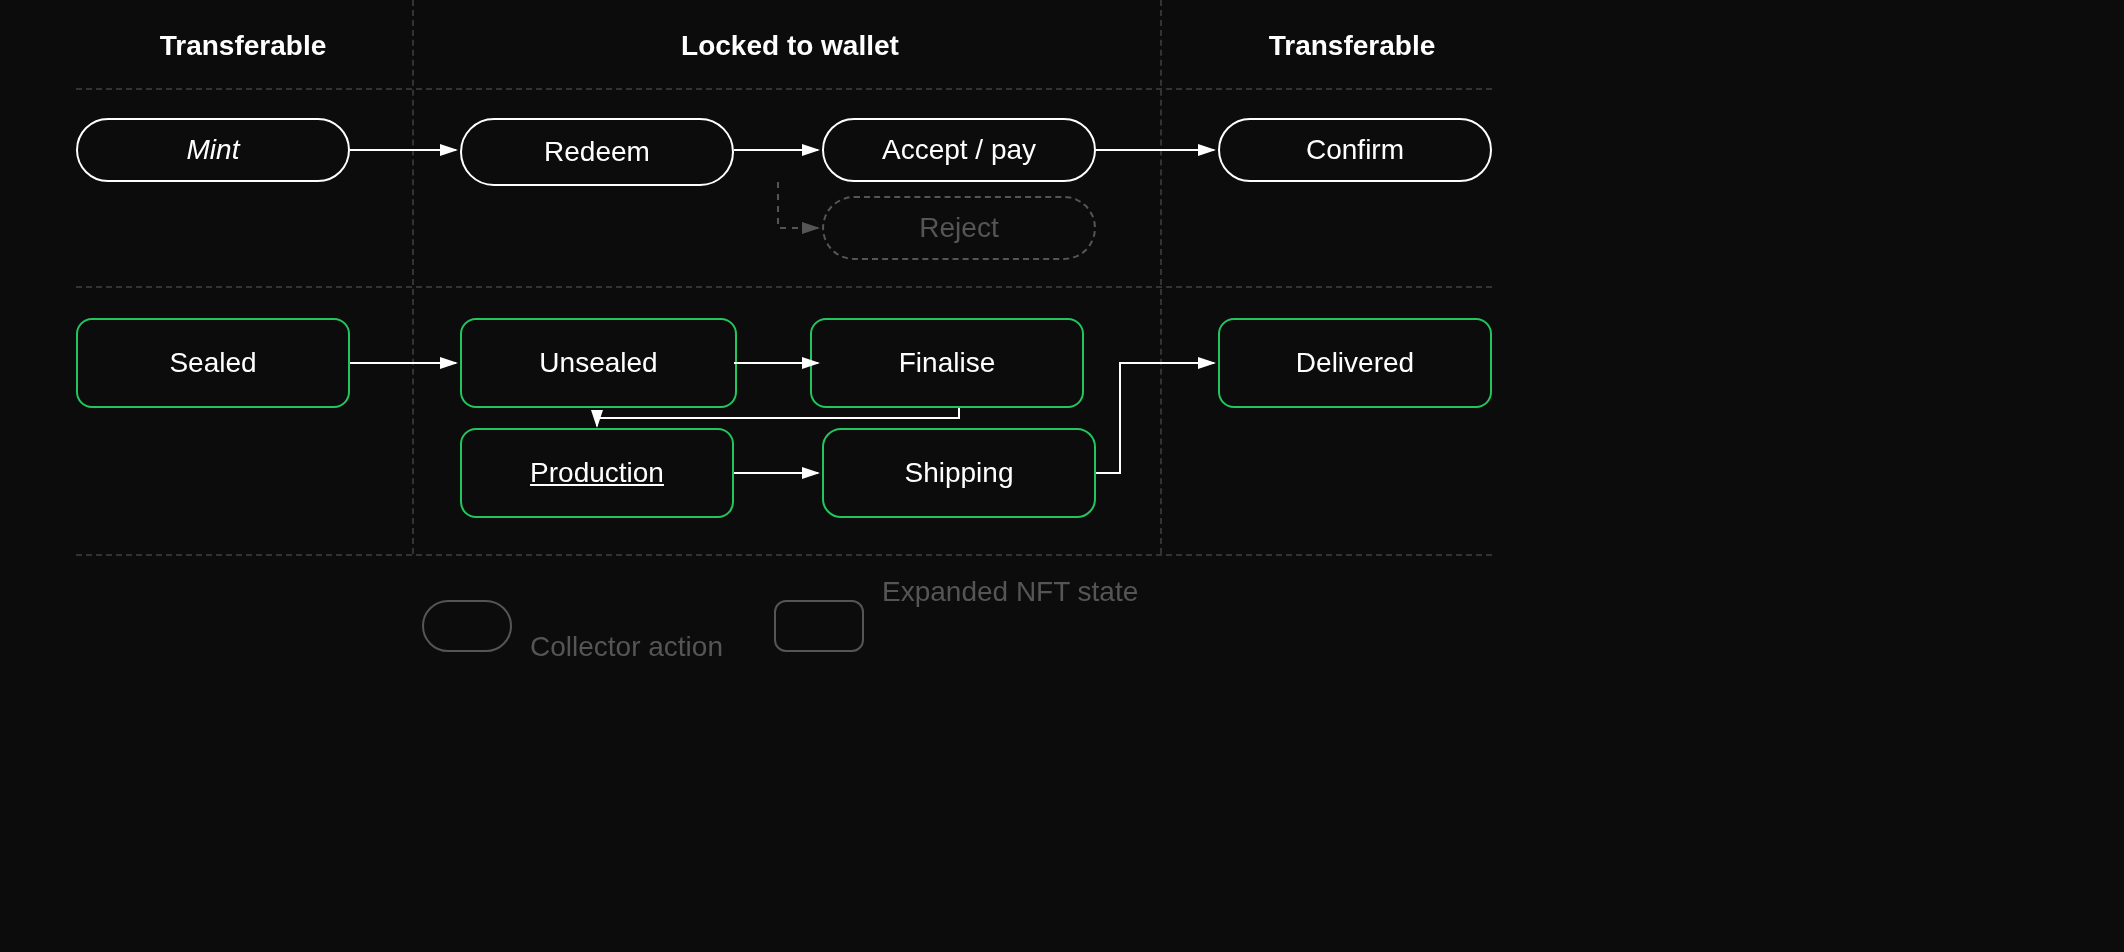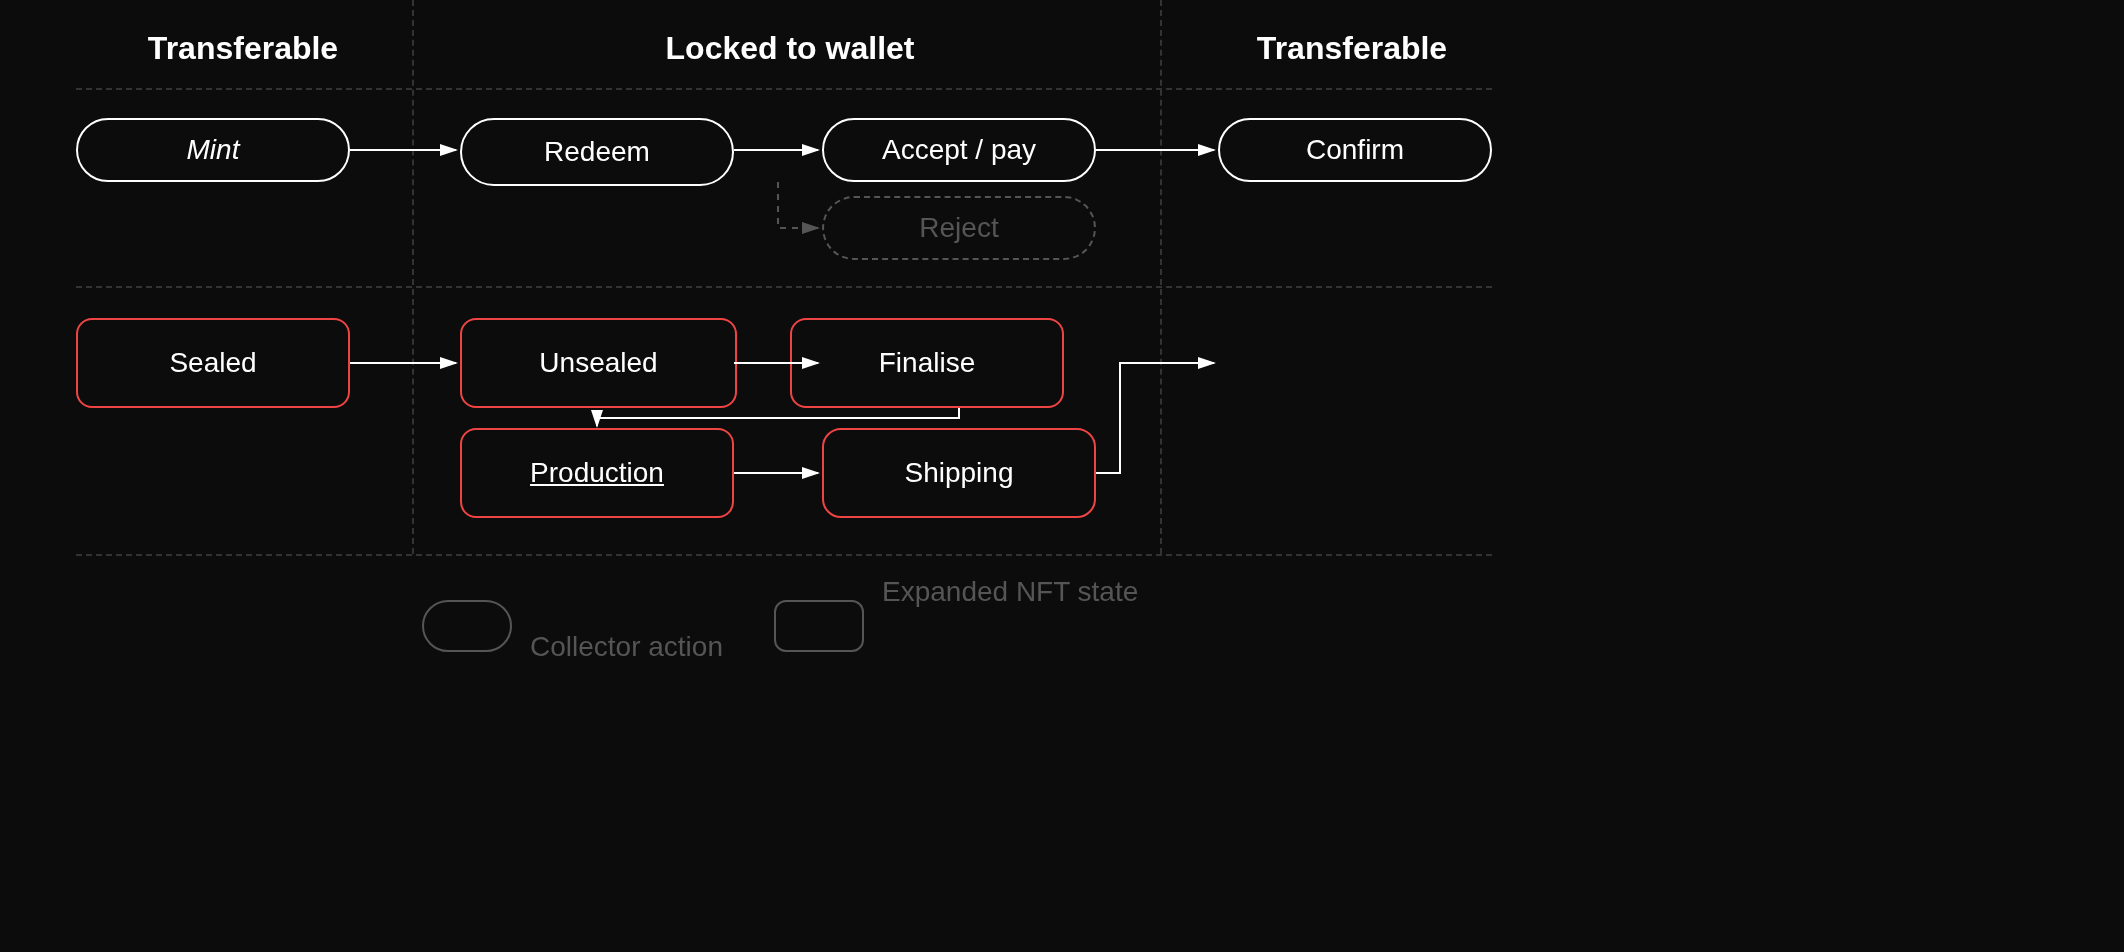--- a/index.html
+++ b/index.html
@@ -12,21 +12,21 @@
     position: relative;
     overflow: hidden;
   }
   .canvas {
     position: relative;
     width: 100%;
     height: 100%;
   }
   .col-header {
     position: absolute;
-    font-size: 32px;
+    font-size: 28px;
     font-weight: 600;
     color: #fff;
     text-align: center;
   }
   .dash-h {
     position: absolute;
     height: 0;
     border-top: 2px dashed #333;
   }
   .dash-v {
@@ -44,21 +44,21 @@
     font-size: 28px;
     color: #fff;
     background: transparent;
   }
   .pill.dim {
     border: 2px dashed #555;
     color: #555;
   }
   .box {
     position: absolute;
-    border: 2px solid #ef4444;
+    border: 2px solid #22c55e;
     border-radius: 16px;
     display: flex;
     align-items: center;
     justify-content: center;
     font-size: 28px;
     color: #fff;
     background: transparent;
   }
   .legend-pill {
     position: absolute;
@@ -114,28 +114,31 @@
   <div class="pill" style="left:1218px; top:118px; width:274px; height:64px;">
       <span>Confirm</span>
     </div>
 
   <div class="box" style="left:76px; top:318px; width:274px; height:90px;">
       <span>Sealed</span>
     </div>
   <div class="box" style="left:460px; top:318px; width:277px; height:90px;">
       <span>Unsealed</span>
     </div>
-  <div class="box" style="left:790px; top:318px; width:274px; height:90px;">
+  <div class="box" style="left:810px; top:318px; width:274px; height:90px;">
       <span>Finalise</span>
     </div>
   <div class="box" style="left:460px; top:428px; width:274px; height:90px;text-decoration:underline;">
       <span>Production</span>
     </div>
   <div class="box" style="left:822px; top:428px; width:274px; height:90px;border-radius:19px;">
       <span>Shipping</span>
+    </div>
+  <div class="box" style="left:1218px; top:318px; width:274px; height:90px;">
+      <span>Delivered</span>
     </div>
 
   <div class="legend-pill" style="left:422px; top:600px; width:90px; height:52px;"></div>
   <div class="legend-text" style="left:530px; top:610px;margin-top:21px;">Collector action</div>
   <div class="legend-box" style="left:774px; top:600px; width:90px; height:52px;"></div>
   <div class="legend-text" style="left:882px; top:576px;">Expanded NFT state</div>
 
   <svg class="arrows">
     <defs>
       <marker id="arrow" markerWidth="10" markerHeight="10" refX="8" refY="3" orient="auto" markerUnits="strokeWidth">

